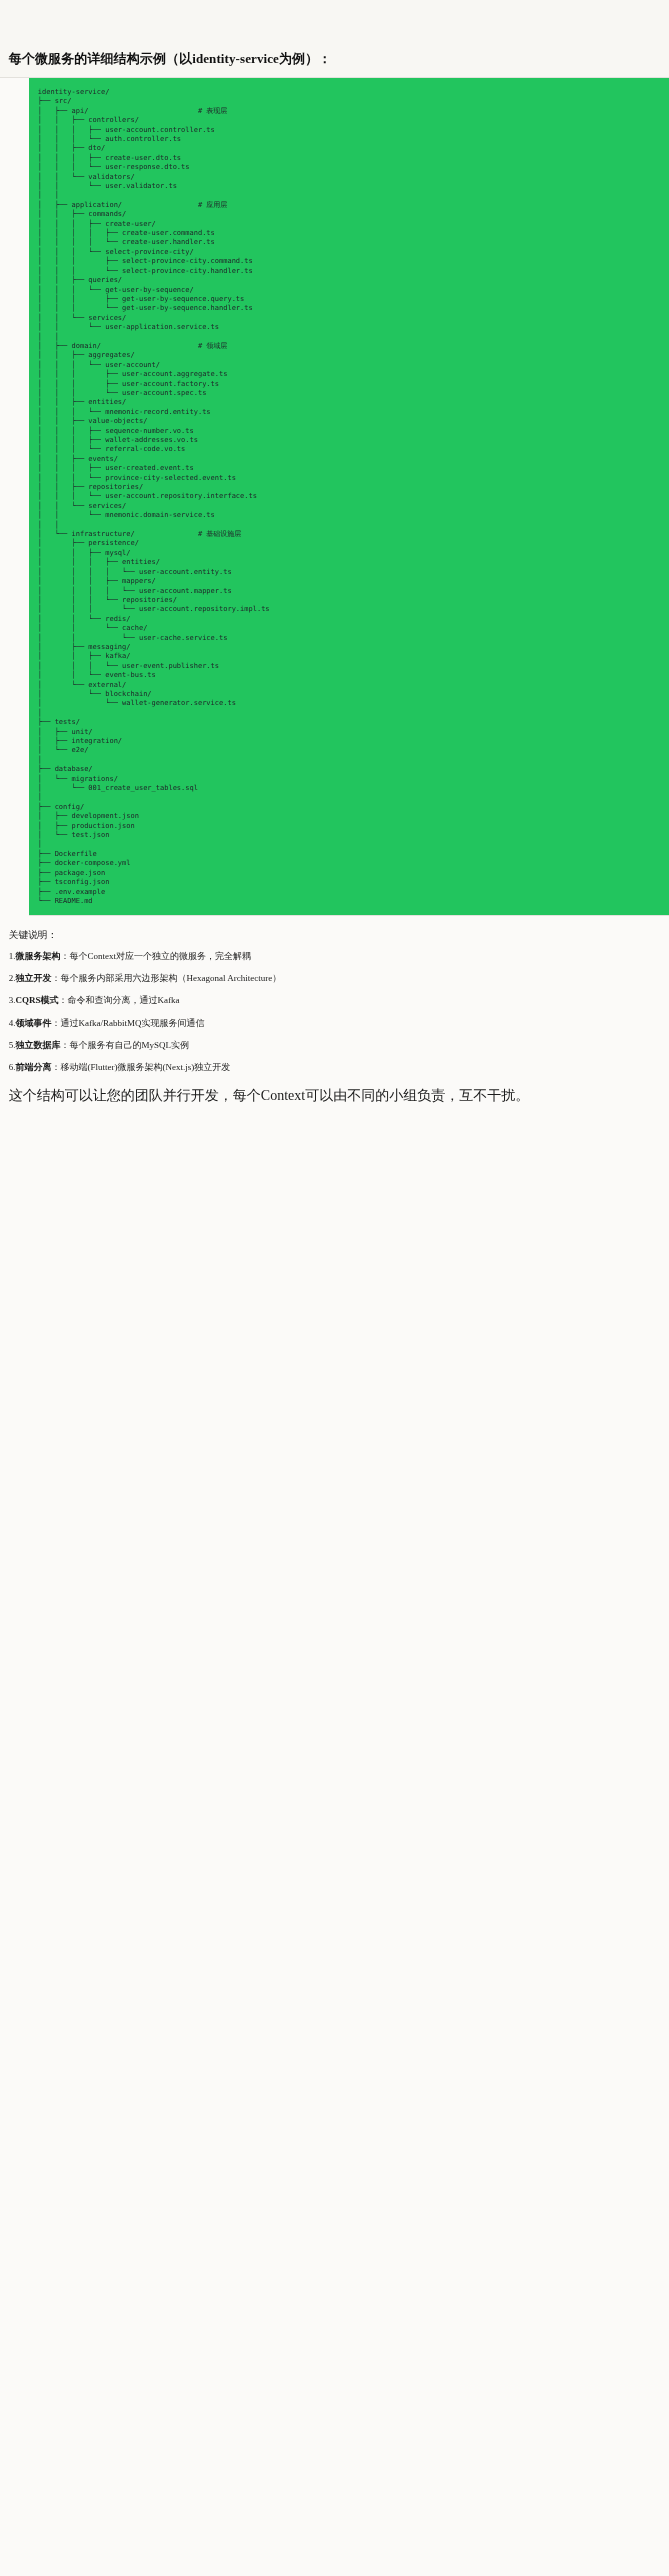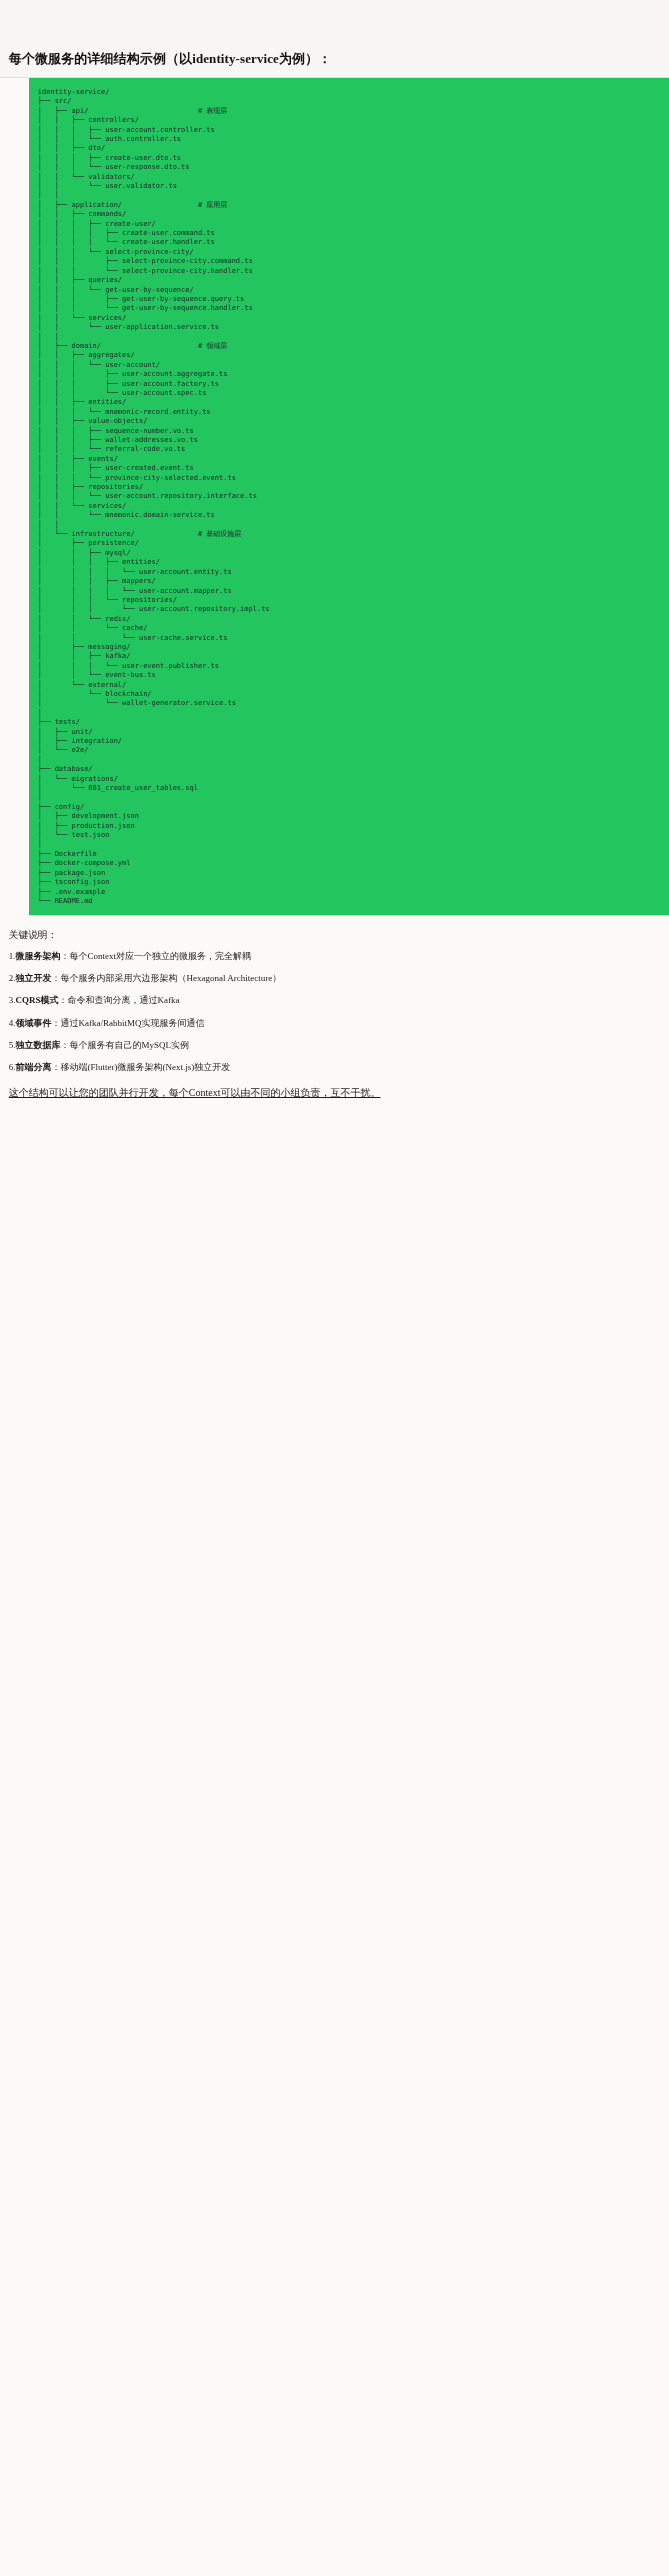--- a/index.html
+++ b/index.html
@@ -75,25 +75,24 @@
     font-weight: normal;
   }
   .note-term {
     font-weight: bold;
     text-align: right;
   }
   .note-body {
     font-weight: normal;
   }
   .closing {
-    font-size: 10px;
+    font-size: 14px;
     line-height: 1.6;
     margin-top: 10px;
     color: #1b1b1b;
-    text-decoration: underline;
   }
 </style>
 </head>
 <body>
 
 <div class="page">
 
   <div class="header">
     <div class="header-title">每个微服务的详细结构示例（以identity-service为例）：</div>
   </div>

